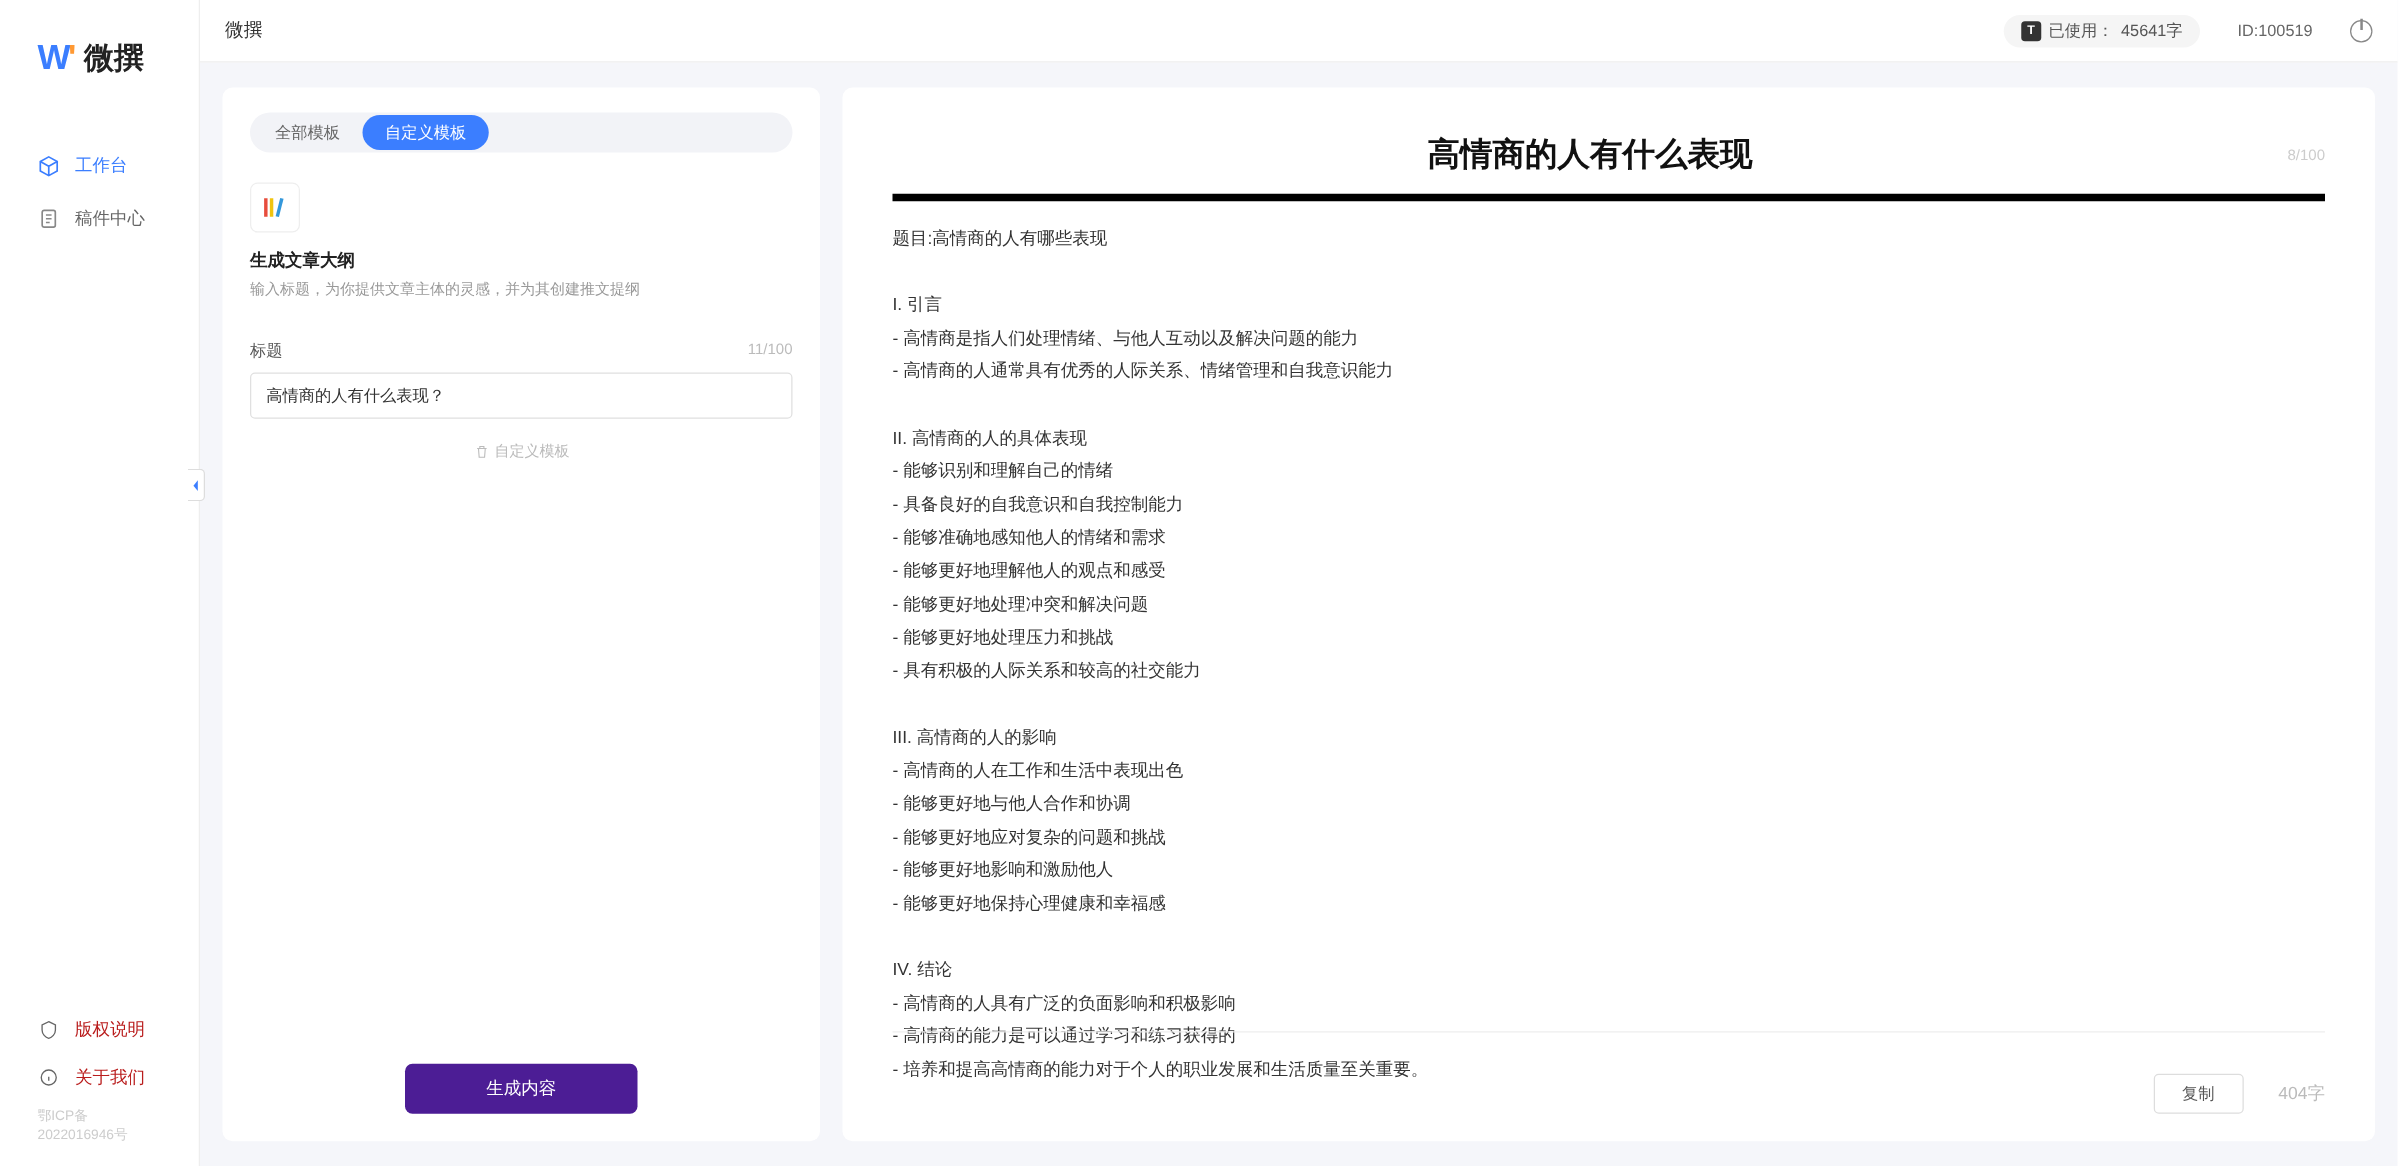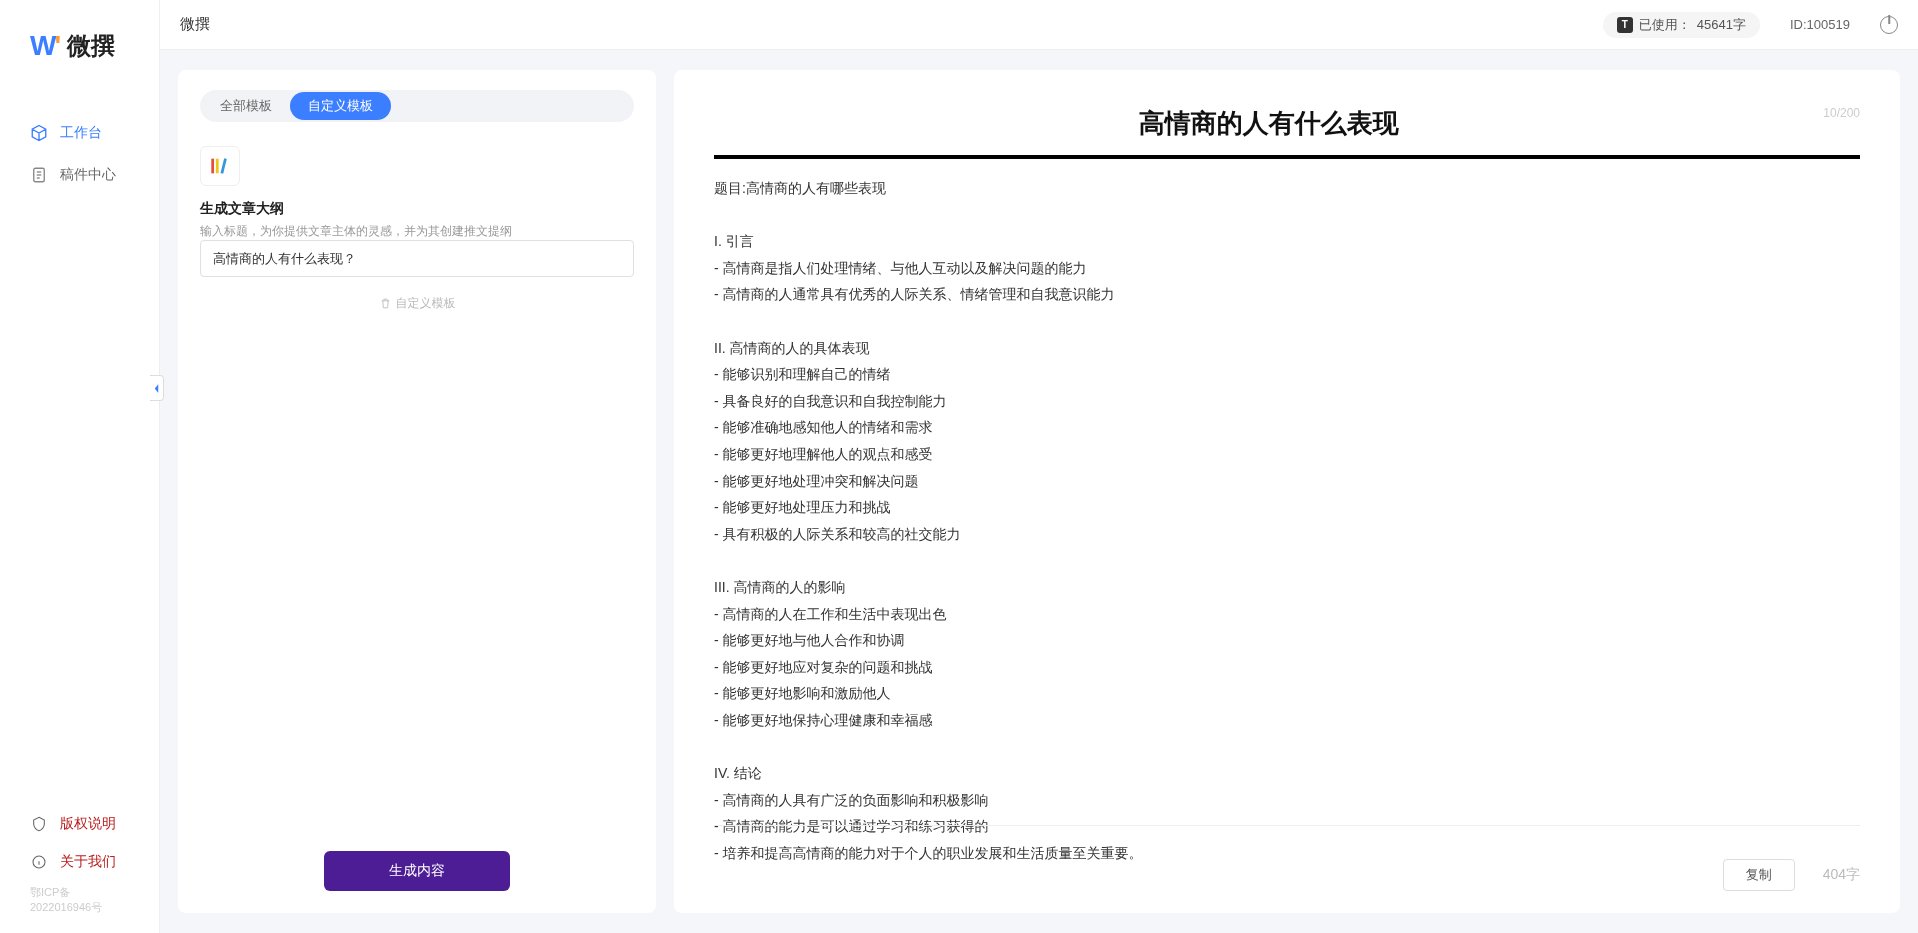--- a/index.html
+++ b/index.html
@@ -49,21 +49,21 @@
 .tpl-desc { font-size: 12px; color: #999; margin-top: 4px; line-height: 1.5; }
 
 .field-label-row { display: flex; justify-content: space-between; margin-top: 32px; margin-bottom: 8px; }
 .field-label { font-size: 13px; color: #555; }
 .field-count { font-size: 12px; color: #bbb; }
 .text-input { width: 100%; border: 1px solid #e0e0e0; border-radius: 4px; padding: 10px 12px; font-size: 13px; color: #333; outline: none; }
 .clear-row { text-align: center; margin-top: 18px; font-size: 12px; color: #bbb; display: flex; align-items: center; justify-content: center; gap: 4px; cursor: pointer; }
 
 .generate-btn { position: absolute; bottom: 22px; left: 50%; transform: translateX(-50%); width: 186px; padding: 11px 0; background: #4c1d95; color: #fff; border: none; border-radius: 6px; font-size: 14px; cursor: pointer; }
 
-.out-title-row { display: flex; align-items: flex-start; border-bottom: 4px solid #000000; padding-bottom: 14px; margin-top: 16px; }
+.out-title-row { display: flex; align-items: center; border-bottom: 6px solid #000000; padding-bottom: 14px; margin-top: 16px; }
 .out-title { flex: 1; text-align: center; font-size: 26px; font-family: "Songti SC", SimSun, serif; font-weight: 600; color: #111; }
 .out-title-count { font-size: 12px; color: #ccc; }
 
 .out-body { margin-top: 16px; font-size: 14px; color: #333; line-height: 1.9; white-space: pre-line; }
 
 .out-footer { position: absolute; bottom: 22px; left: 40px; right: 40px; border-top: 1px solid #eee; padding-top: 33px; display: flex; justify-content: flex-end; align-items: center; gap: 28px; }
 .copy-btn { border: 1px solid #ddd; background: #fff; border-radius: 4px; padding: 6px 22px; font-size: 13px; color: #555; cursor: pointer; }
 .word-count { font-size: 14px; color: #bbb; }
 </style>
 </head>
@@ -152,36 +152,40 @@
             <path d="M9 20 L9 4" stroke="#f1c40f" stroke-width="3"></path>
             <path d="M14 20 L18 4" stroke="#3498db" stroke-width="3"></path>
           </svg>
       </div>
       <div>
         <div class="tpl-title">生成文章大纲</div>
         <div class="tpl-desc">输入标题，为你提供文章主体的灵感，并为其创建推文提纲</div>
       </div>
     </div>
 
+    <div class="field-label-row">
+      <span class="field-label">标题</span>
+      <span class="field-count">11/100</span>
+    </div>
     <input class="text-input" value="高情商的人有什么表现？" style="">
 
     <div class="clear-row">
       <svg viewBox="0 0 24 24" width="13" height="13" fill="none" stroke="#bbb" stroke-width="1.6">
           <path d="M5 7 H19 M9 7 V4 H15 V7 M7 7 L8 20 H16 L17 7"></path>
         </svg>
       <span>自定义模板</span>
     </div>
 
     <button class="generate-btn">生成内容</button>
   </div>
 
   <div class="panel panel-right">
     <div class="out-title-row">
       <div class="out-title">高情商的人有什么表现</div>
-      <div class="out-title-count">10/200</div>
+      <div class="out-title-count">8/100</div>
     </div>
     <div class="out-body">题目:高情商的人有哪些表现
 
 I. 引言
 - 高情商是指人们处理情绪、与他人互动以及解决问题的能力
 - 高情商的人通常具有优秀的人际关系、情绪管理和自我意识能力
 
 II. 高情商的人的具体表现
 - 能够识别和理解自己的情绪
 - 具备良好的自我意识和自我控制能力

